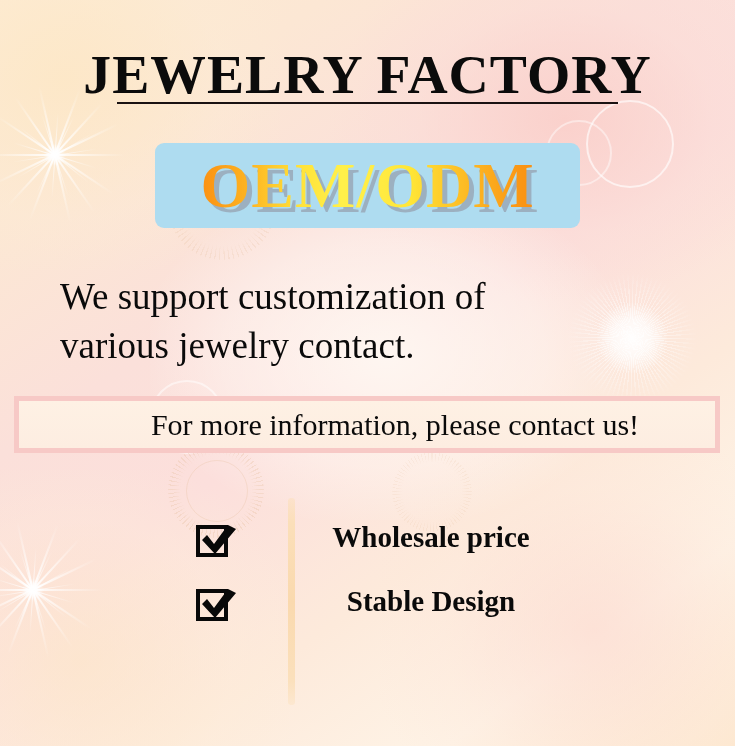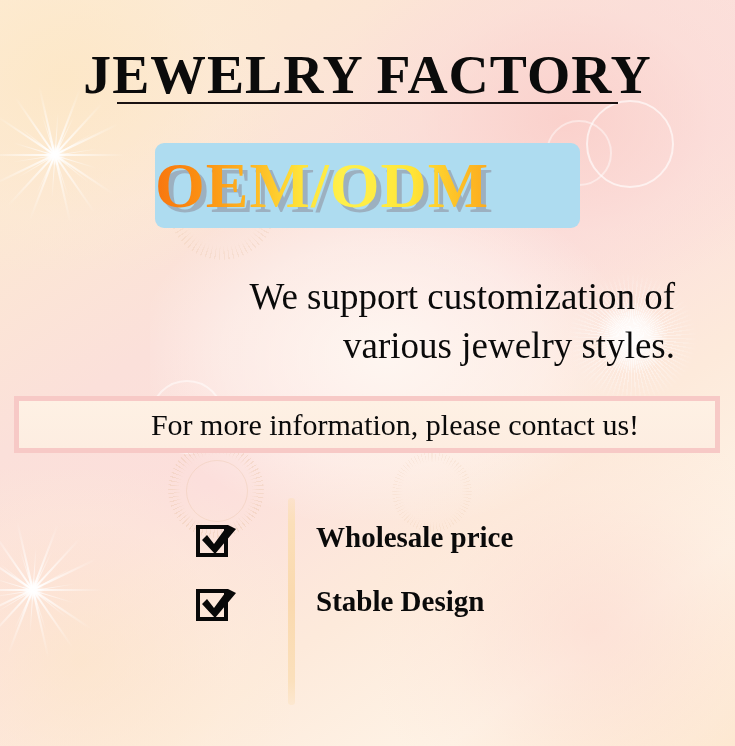--- a/index.html
+++ b/index.html
@@ -195,21 +195,21 @@
     left: 155px; top: 143px;
     width: 425px; height: 85px;
     border-radius: 9px;
     background: #AEDCF0;
   }
   #badge-text {
     position: absolute;
     left: 0; top: 0;
     width: 425px; height: 85px;
     line-height: 85px;
-    text-align: left;
+    text-align: center;
     font-family: "Liberation Serif", serif;
     font-weight: bold;
     font-size: 64px;
     letter-spacing: 1px;
     white-space: nowrap;
     background-image: linear-gradient(to right,
       #F8760F 0%,
       #FB8E12 10%,
       #FDB422 22%,
       #FFE23A 34%,
@@ -224,21 +224,21 @@
     -webkit-text-fill-color: transparent;
             color: transparent;
     filter: drop-shadow(5px 5px 0 rgba(150,162,176,0.75));
   }
 
   
   #subtitle {
     position: absolute;
     left: 60px; top: 272px;
     width: 615px;
-    text-align: right;
+    text-align: left;
     font-family: "Liberation Serif", serif;
     font-size: 37px;
     line-height: 49px;
     color: #0A0A0A;
   }
   #subtitle .ln { display: block; }
 
   
   #contact-box {
     position: absolute;
@@ -298,21 +298,21 @@
   }
   .checkbox .tick {
     position: absolute;
     left: 2px; top: 0px;
     width: 40px; height: 36px;
   }
   .feature-label {
     position: absolute;
     left: 316px; top: 0;
     width: 230px;
-    text-align: left;
+    text-align: center;
     font-family: "Liberation Serif", serif;
     font-weight: bold;
     font-size: 29px;
     line-height: 48px;
     color: #0A0A0A;
     white-space: nowrap;
   }
 </style>
 </head>
 <body>
@@ -376,21 +376,21 @@
     <div id="page-title">JEWELRY FACTORY</div>
     <div id="title-underline"></div>
   </div>
 
   <div id="badge">
     <div id="badge-text">OEM/ODM</div>
   </div>
 
   <div id="subtitle">
     <span class="ln">We support customization of</span>
-    <span class="ln">various jewelry styles.</span>
+    <span class="ln">various jewelry contact.</span>
   </div>
 
   <div id="contact-box">
     <div id="contact-text">For more information, please contact us!</div>
   </div>
 
   <div id="feature-divider"></div>
   <div id="feature-list">
 
     <div class="feature-row">

